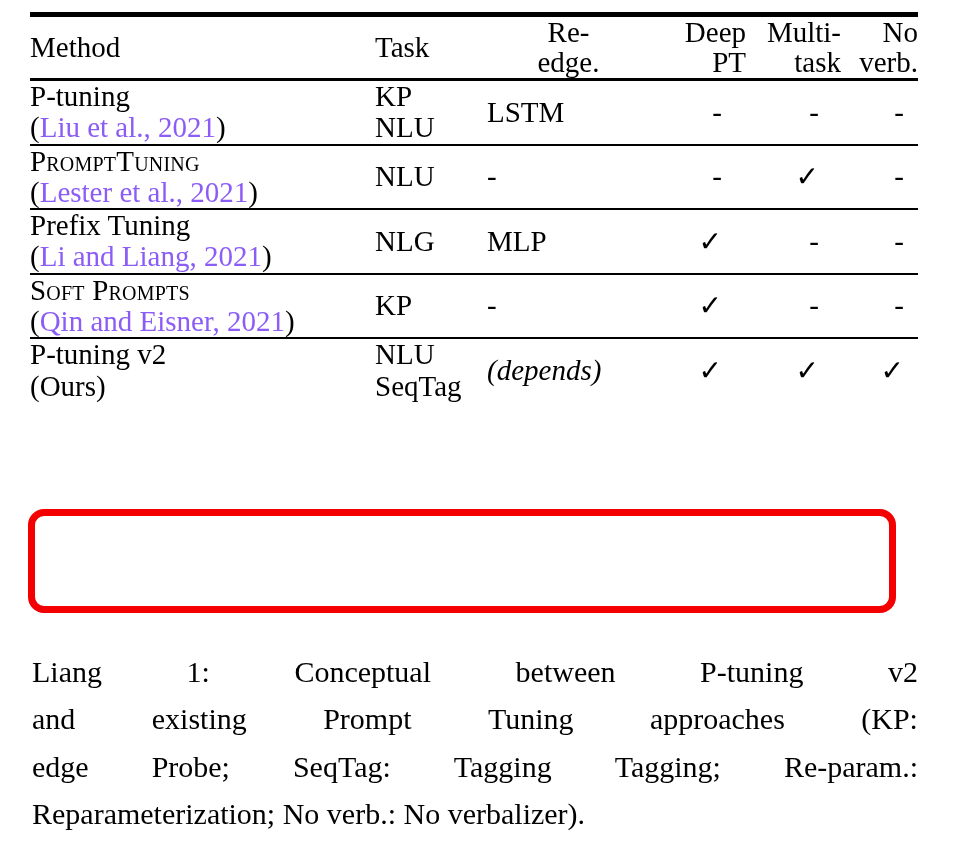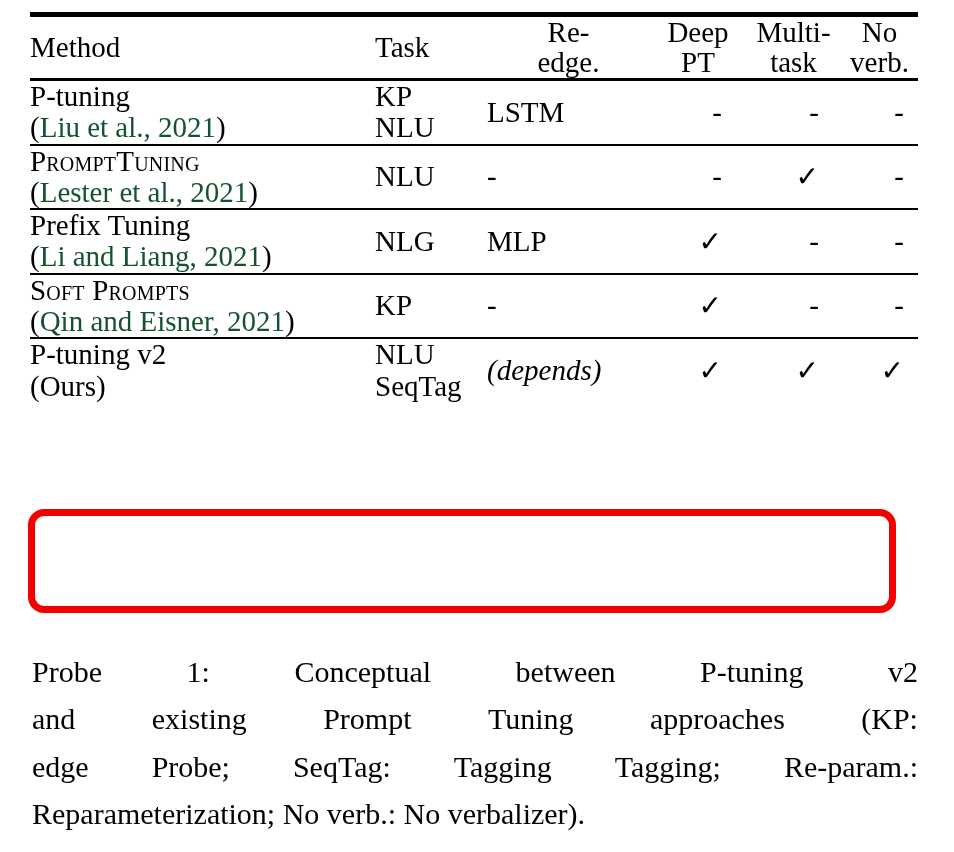--- a/index.html
+++ b/index.html
@@ -58,21 +58,21 @@
 
   thead td {
     padding-top: 11px;
     padding-bottom: 9px;
     vertical-align: bottom;
   }
 
   .hd-method { text-align: left; }
   .hd-task   { text-align: left; padding-left: 3px; }
   .hd-repar  { text-align: center; }
-  .hd-deep, .hd-multi, .hd-noverb { text-align: center; }
+  .hd-deep, .hd-multi, .hd-noverb { text-align: right; }
 
   .hd-two {
     display: block;
     line-height: 1.05;
   }
 
   tbody td {
     padding-top: 7px;
     padding-bottom: 7px;
   }
@@ -83,21 +83,21 @@
   .cell-mark   { text-align: right; padding-right: 10px; }
   .cell-mark.deep   { padding-right: 24px; }
   .cell-mark.multi  { padding-right: 22px; }
   .cell-mark.noverb { padding-right: 14px; }
 
   .name-line { display: block; white-space: nowrap; }
   .smallcaps {
     font-variant: small-caps;
     letter-spacing: 0.2px;
   }
-  .cite { color: #14532d; }
+  .cite { color: #8b5cf6; }
   .paren { color: #000000; }
 
   .task-line { display: block; white-space: nowrap; }
 
   .italic { font-style: italic; }
 
   .mark { font-size: 28px; line-height: 1; }
   .dash { font-size: 29px; }
 
   
@@ -249,21 +249,21 @@
         </tr>
 
       </tbody>
     </table>
   </div>
 
   <div class="highlight-box"></div>
 
   <div class="caption">
     <span class="cap-line just">
-        <span>Probe</span>
+        <span>Liang</span>
         <span>1:</span>
         <span>Conceptual</span>
         <span>between</span>
         <span>P-tuning</span>
         <span>v2</span>
       </span>
     <span class="cap-line just">
         <span>and</span>
         <span>existing</span>
         <span>Prompt</span>

